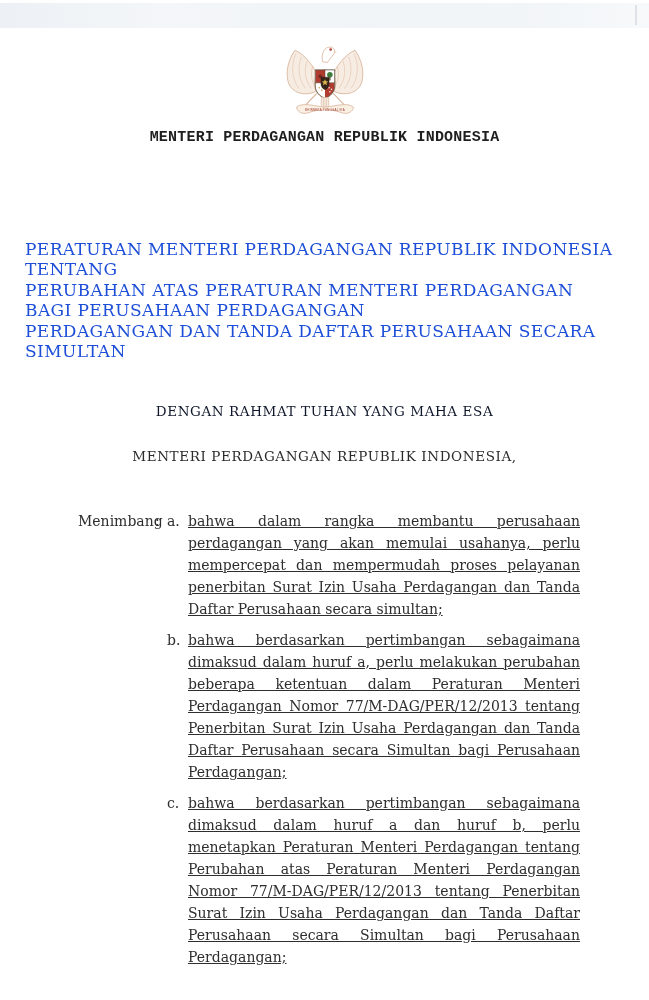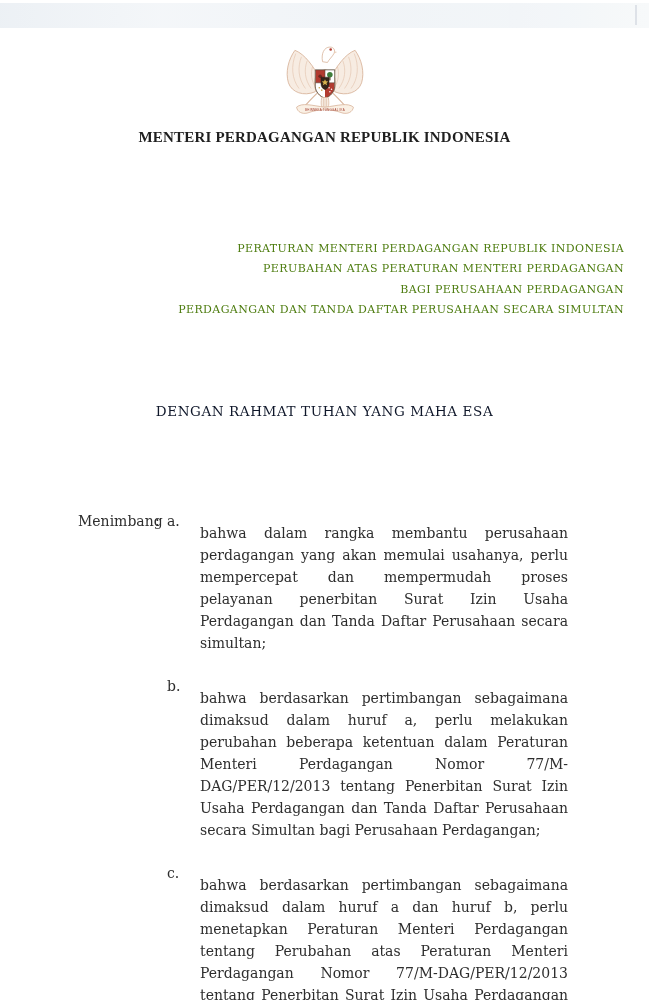--- a/index.html
+++ b/index.html
@@ -34,36 +34,36 @@
     transform: translateX(-50%);
     width: 82px;
     height: 78px;
   }
   .ministry-header {
     position: absolute;
     top: 129px;
     left: 0;
     width: 100%;
     text-align: center;
-    font-family: Liberation Serif, serif;
+    font-family: Liberation Mono, monospace;
     font-weight: bold;
     font-size: 15px;
     letter-spacing: 0.2px;
     color: #1f1f1f;
   }
   .title-block {
     position: absolute;
     top: 239px;
     left: 25px;
     right: 25px;
-    text-align: right;
-    font-size: 11px;
+    text-align: left;
+    font-size: 17px;
     line-height: 20.4px;
     letter-spacing: 0.4px;
-    color: #4d7c0f;
+    color: #1d4ed8;
   }
   .invocation {
     position: absolute;
     top: 403px;
     left: 0;
     width: 100%;
     text-align: center;
     font-size: 13.5px;
     letter-spacing: 0.6px;
     color: #0f172a;
@@ -88,24 +88,25 @@
     display: flex;
     align-items: flex-start;
   }
   .c-label { width: 77px; flex: 0 0 77px; }
   .c-colon { width: 12px; flex: 0 0 12px; }
   .c-items { flex: 1 1 auto; }
   .c-item { display: flex; margin-bottom: 9px; }
   .c-marker { width: 21px; flex: 0 0 21px; }
   .c-text {
     flex: 1 1 auto;
-    margin: 12px;
+    margin: 0;
     text-align: justify;
     text-justify: inter-word;
     hyphens: none;
+    text-decoration: underline;
   }
 </style>
 </head>
 <body>
 
 <div class="page">
 
   <div class="scan-band"></div>
 
   <div class="emblem">
@@ -176,27 +177,29 @@
 
       <path d="M15 79 C22 73 34 77 50 79 C66 77 78 73 85 79 C84 85 78 88 71 86 C58 81 42 81 29 86 C22 88 16 85 15 79 Z" fill="#faf0e4" stroke="#d9b59c" stroke-width="1"></path>
       <text x="50" y="83.2" text-anchor="middle" font-size="3.6" font-family="Liberation Sans, sans-serif" fill="#a23b2e" letter-spacing="0.3">BHINNEKA TUNGGAL IKA</text>
     </svg>
   </div>
 
   <div class="ministry-header">MENTERI PERDAGANGAN REPUBLIK INDONESIA</div>
 
   <div class="title-block">
     <div>PERATURAN MENTERI PERDAGANGAN REPUBLIK INDONESIA</div>
+    <div>TENTANG</div>
     <div>PERUBAHAN ATAS PERATURAN MENTERI PERDAGANGAN</div>
     <div>BAGI PERUSAHAAN PERDAGANGAN</div>
     <div>PERDAGANGAN DAN TANDA DAFTAR PERUSAHAAN SECARA SIMULTAN</div>
   </div>
 
   <div class="invocation">DENGAN RAHMAT TUHAN YANG MAHA ESA</div>
 
+  <div class="authority">MENTERI PERDAGANGAN REPUBLIK INDONESIA,</div>
 
   <div class="considerations">
     <div class="c-label">Menimbang</div>
     <div class="c-colon">:</div>
     <div class="c-items">
       <div class="c-item">
         <span class="c-marker">a.</span>
         <p class="c-text">bahwa dalam rangka membantu perusahaan perdagangan yang akan memulai usahanya, perlu mempercepat dan mempermudah proses pelayanan penerbitan Surat Izin Usaha Perdagangan dan Tanda Daftar Perusahaan secara simultan;</p>
       </div>
       <div class="c-item">

